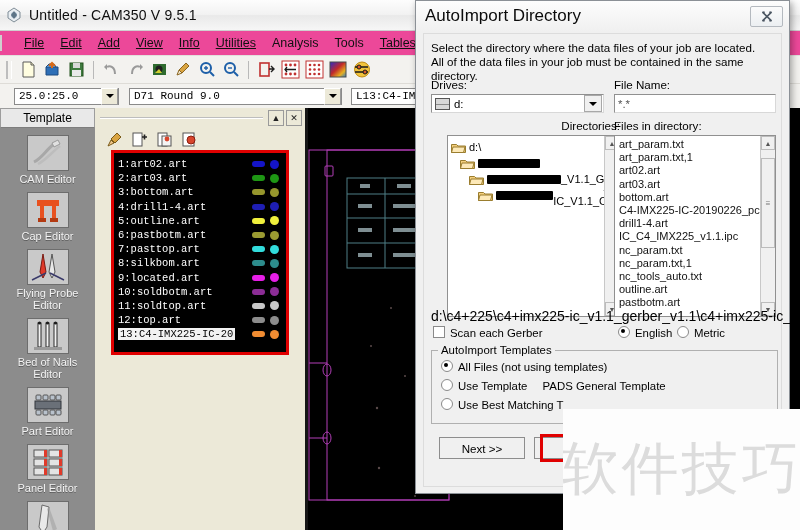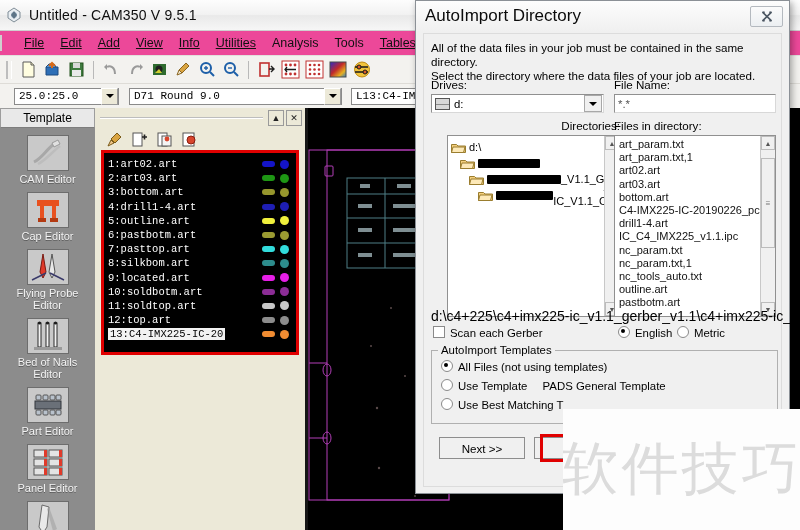--- a/index.html
+++ b/index.html
@@ -70,21 +70,21 @@
   .layerpanel{position:absolute;left:96px;top:108px;width:208px;height:422px;background:#ece9d8;}
   .lp-top{height:20px;display:flex;align-items:center;padding:0 2px;}
   .lp-line{flex:1;height:0;border-top:1px solid #bdbdbd;border-bottom:1px solid #fff;margin:0 3px 0 2px;}
   .lp-sbtn{
     width:14px;height:14px;border:1px solid #9a9a9a;background:#ece9d8;margin-left:2px;
     display:flex;align-items:center;justify-content:center;font-size:9px;color:#222;
   }
   .lp-tools{height:22px;display:flex;align-items:center;padding-left:10px;gap:7px;}
   .lp-tool{width:18px;height:17px;position:relative;}
   .lp-listwrap{
-    margin:0 5px;border:3px solid #e00000;background:#000;height:205px;box-sizing:border-box;
+    margin:0 15px;border:3px solid #e00000;background:#000;height:205px;box-sizing:border-box;
     padding-top:4px;
   }
   .lrow{
     height:14.2px;display:flex;align-items:center;padding-left:4px;
     font-family:"Liberation Mono",monospace;font-size:10.5px;color:#ffffff;white-space:nowrap;
   }
   .lrow .lname{flex:none;}
   .lrow.sel .lname{background:#f2f2f2;color:#000;font-weight:normal;padding:0 2px;}
   .lrow .sw{margin-left:auto;display:flex;align-items:center;gap:5px;padding-right:7px;}
   .sw .bar{width:13px;height:6px;border-radius:3px;}
@@ -632,22 +632,22 @@
       <svg width="12" height="11" viewBox="0 0 12 11">
         <path d="M1.5 1.2 L10.5 9.8 M10.5 1.2 L1.5 9.8" stroke="#4a5561" stroke-width="1.6" fill="none"></path>
         <path d="M1.5 1.2 h2.2 M8.3 1.2 h2.2 M1.5 9.8 h2.2 M8.3 9.8 h2.2" stroke="#4a5561" stroke-width="1.6"></path>
       </svg>
     </div>
   </div>
 
   <div class="dlg-body">
 
     <div class="intro">
+      <div>Select the directory where the data files of your job are located.</div>
       <div>All of the data files in your job must be contained in the same directory.</div>
-      <div>Select the directory where the data files of your job are located.</div>
     </div>
 
     <div style="position:absolute;left:7px;top:44px;width:173px;">
       <div class="lbl">Drives:</div>
       <div class="field drivecombo" style="margin-top:3px;">
         <span class="drv-ico"></span>
         <span style="font-size:11.4px;">d:</span>
         <span class="combo-arrow"></span>
       </div>
     </div>

